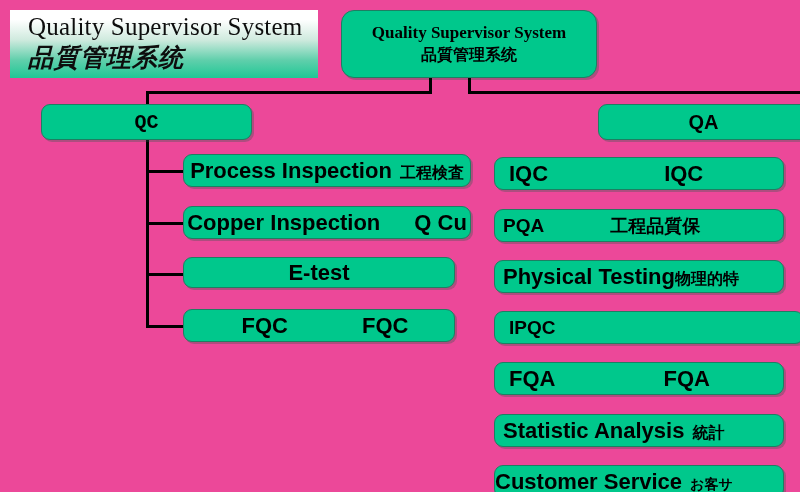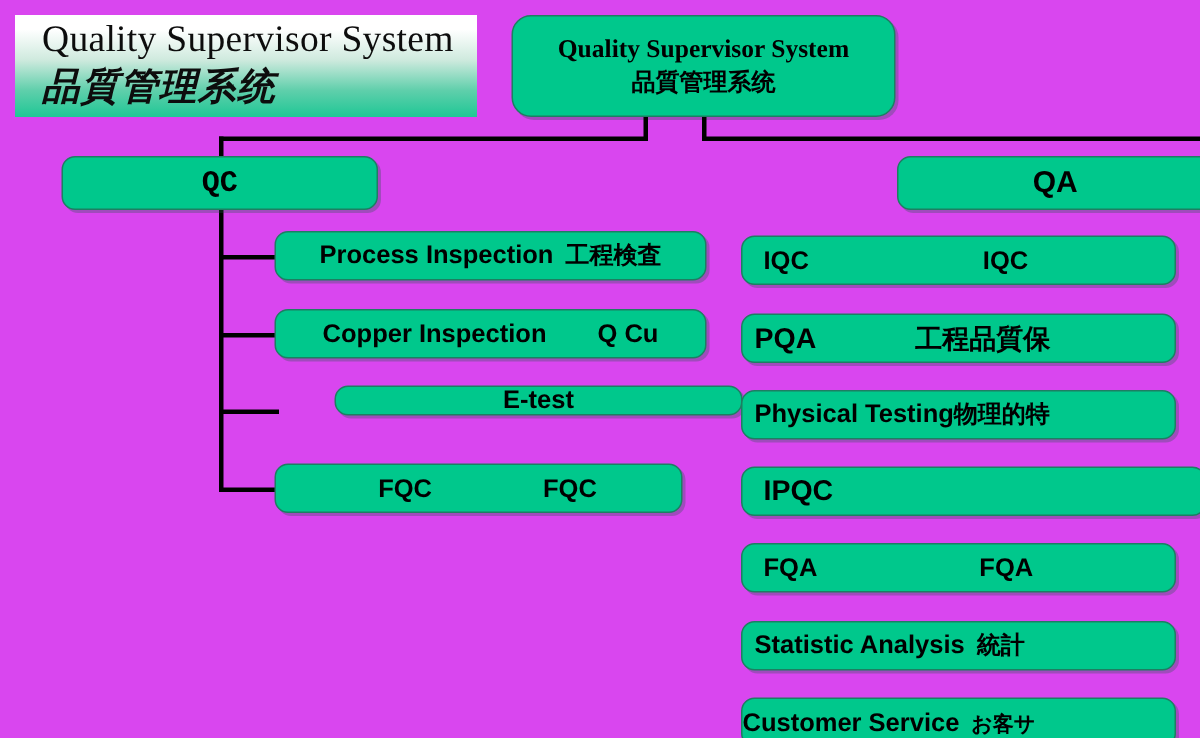--- a/index.html
+++ b/index.html
@@ -4,21 +4,21 @@
 <style>
   html, body {
     margin: 0;
     padding: 0;
     background: #ffffff;
   }
   #canvas {
     position: relative;
     width: 800px;
     height: 492px;
-    background: #d946ef;
+    background: #ec4899;
     overflow: hidden;
     font-family: "Liberation Sans", sans-serif;
   }
 
   
   .banner {
     position: absolute;
     left: 10px;
     top: 10px;
     width: 308px;
@@ -98,21 +98,21 @@
   
   .node .row {
     display: flex;
     align-items: baseline;
     width: 100%;
     white-space: nowrap;
   }
   .lbl-en {
     font-family: "Liberation Sans", sans-serif;
     font-weight: bold;
-    font-size: 17px;
+    font-size: 22px;
     color: #000;
   }
   .lbl-cjk {
     font-family: "DejaVu Sans", sans-serif;
     font-weight: bold;
     font-size: 16px;
     color: #000;
   }
   .gap-sm { width: 8px; flex: none; }
   .gap-md { width: 34px; flex: none; }
@@ -164,21 +164,21 @@
   </div>
 
   <div class="node" style="left:183px; top:206px; width:288px; height:33px;">
     <div class="row center">
       <span class="lbl-en">Copper Inspection</span>
       <span class="gap-md"></span>
       <span class="lbl-en">Q Cu</span>
     </div>
   </div>
 
-  <div class="node" style="left:183px; top:257px; width:272px; height:20px;margin-left:40px;">
+  <div class="node" style="left:183px; top:257px; width:272px; height:31px;">
     <div class="row center">
       <span class="lbl-en">E-test</span>
     </div>
   </div>
 
   <div class="node" style="left:183px; top:309px; width:272px; height:33px;padding-left:12px;">
     <div class="row center">
       <span class="lbl-en">FQC</span>
       <span class="gap-lg"></span>
       <span class="lbl-en">FQC</span>

